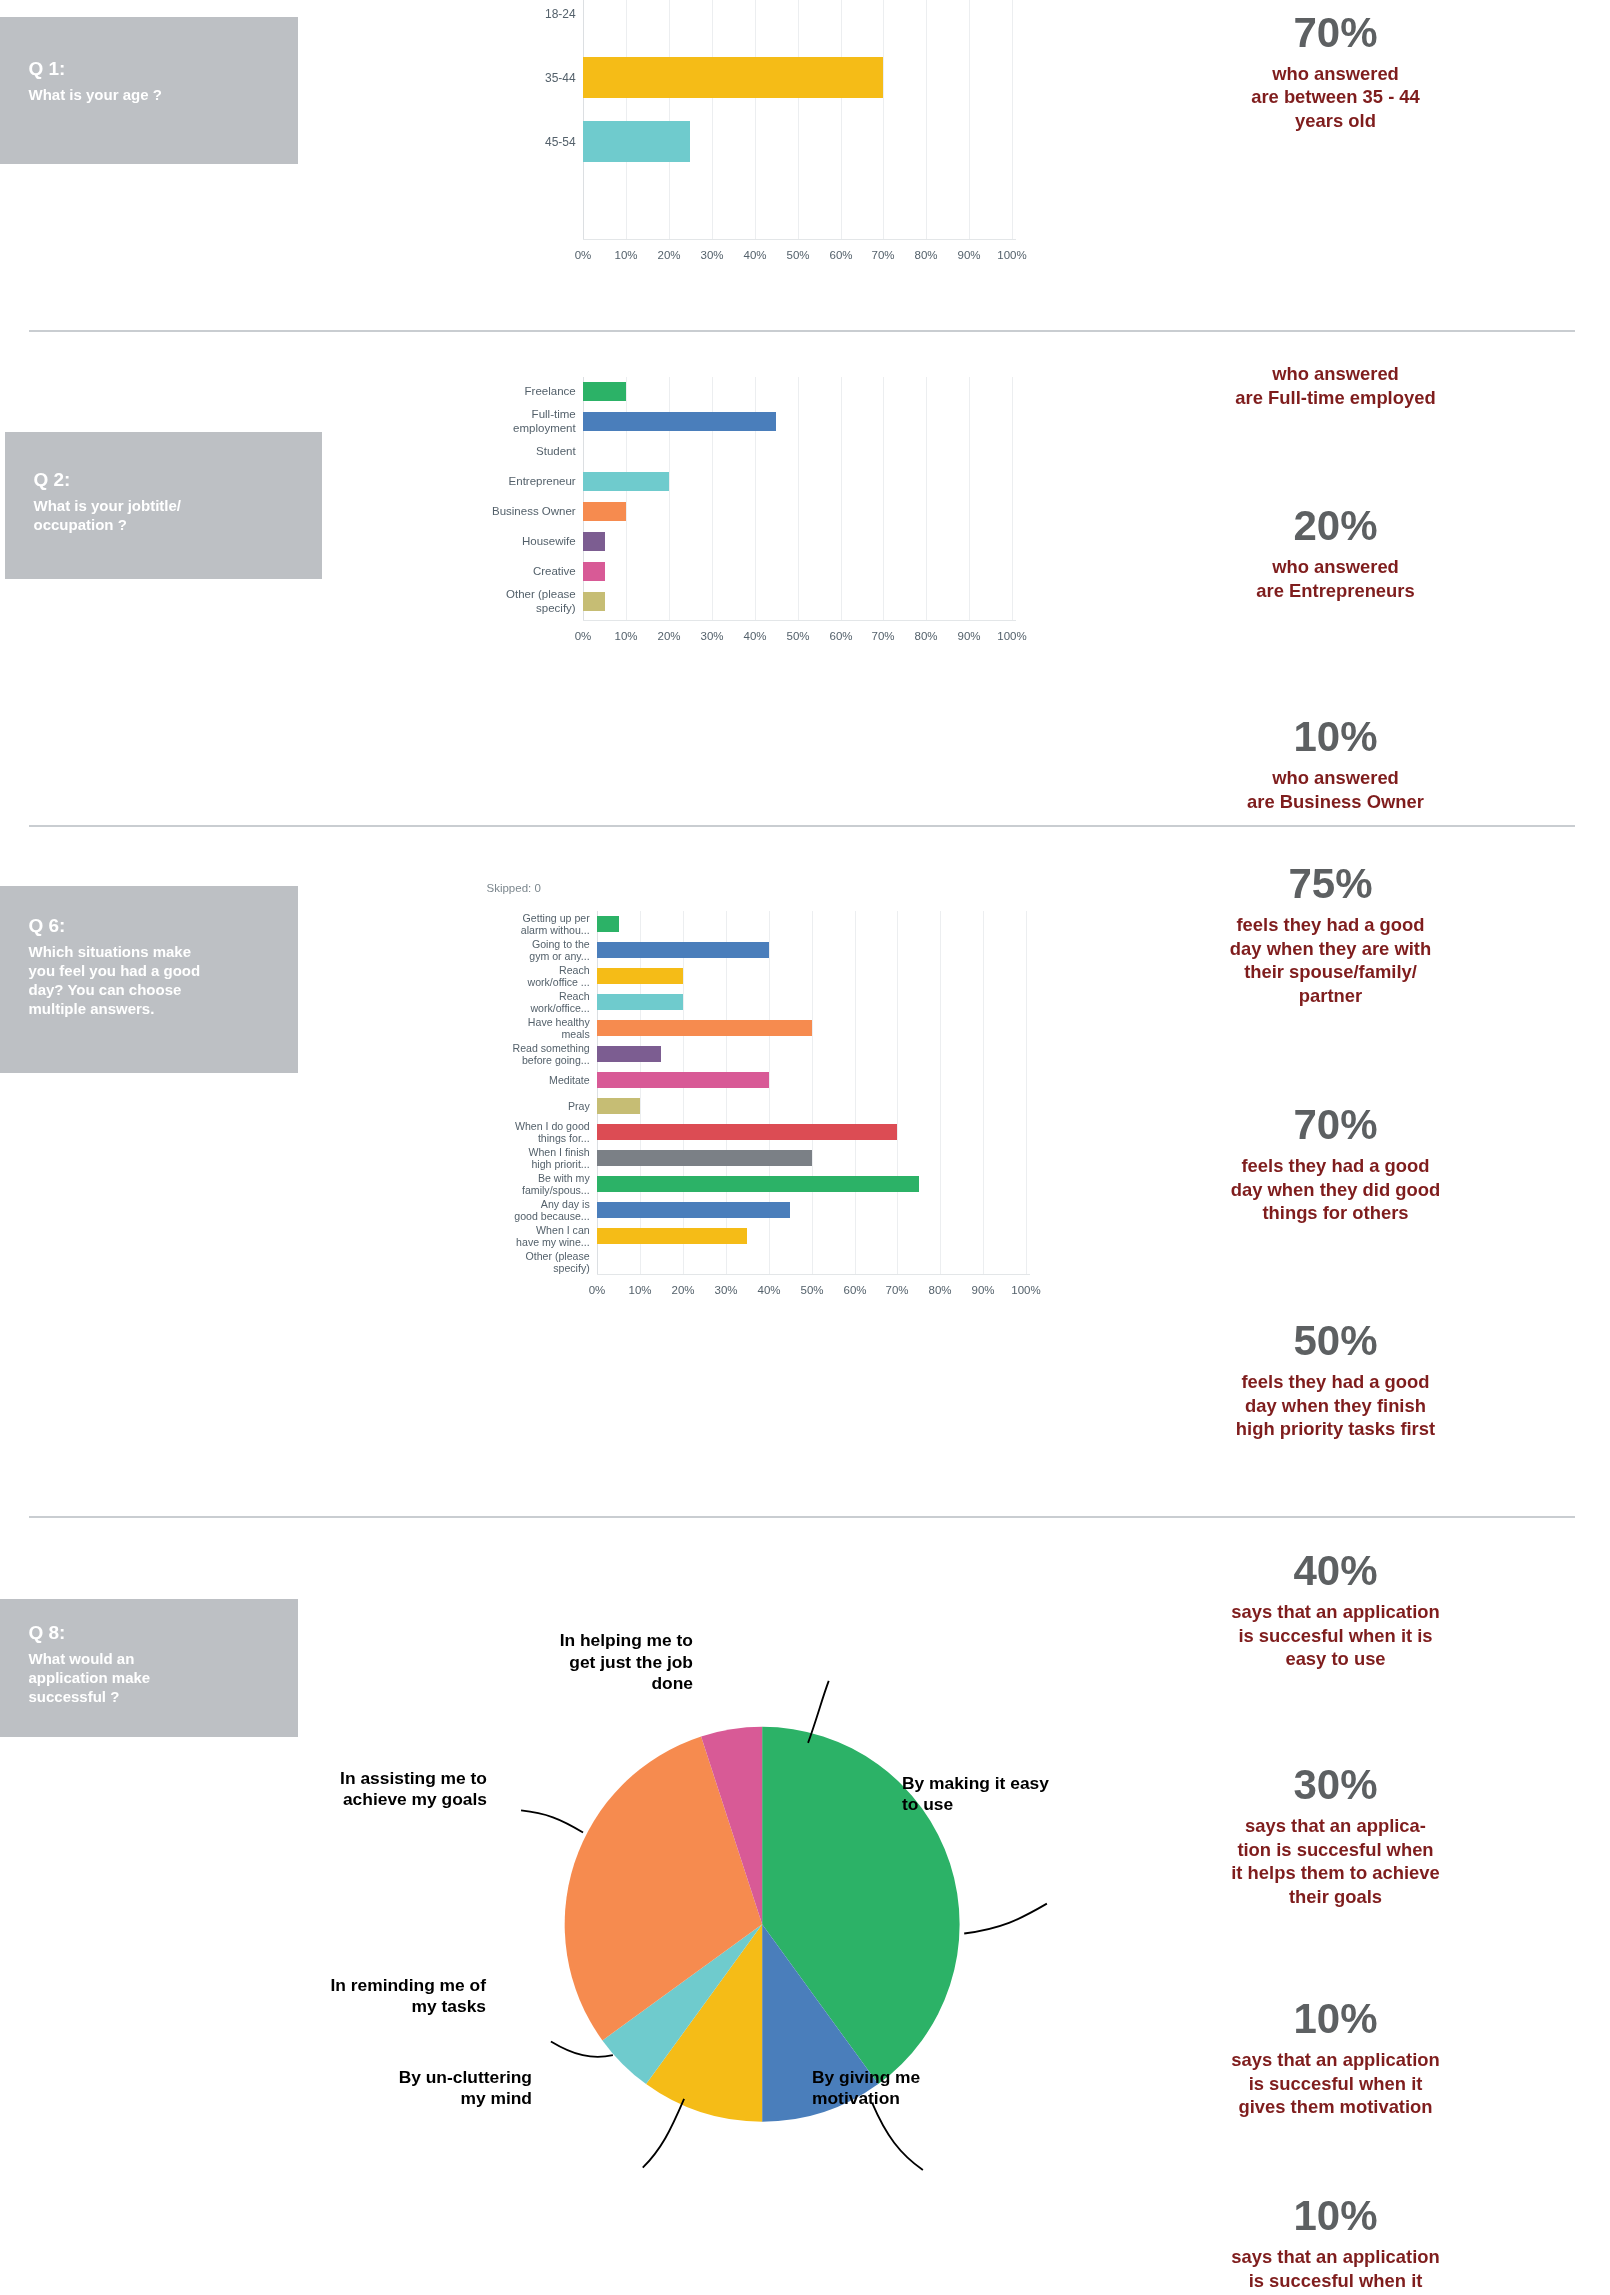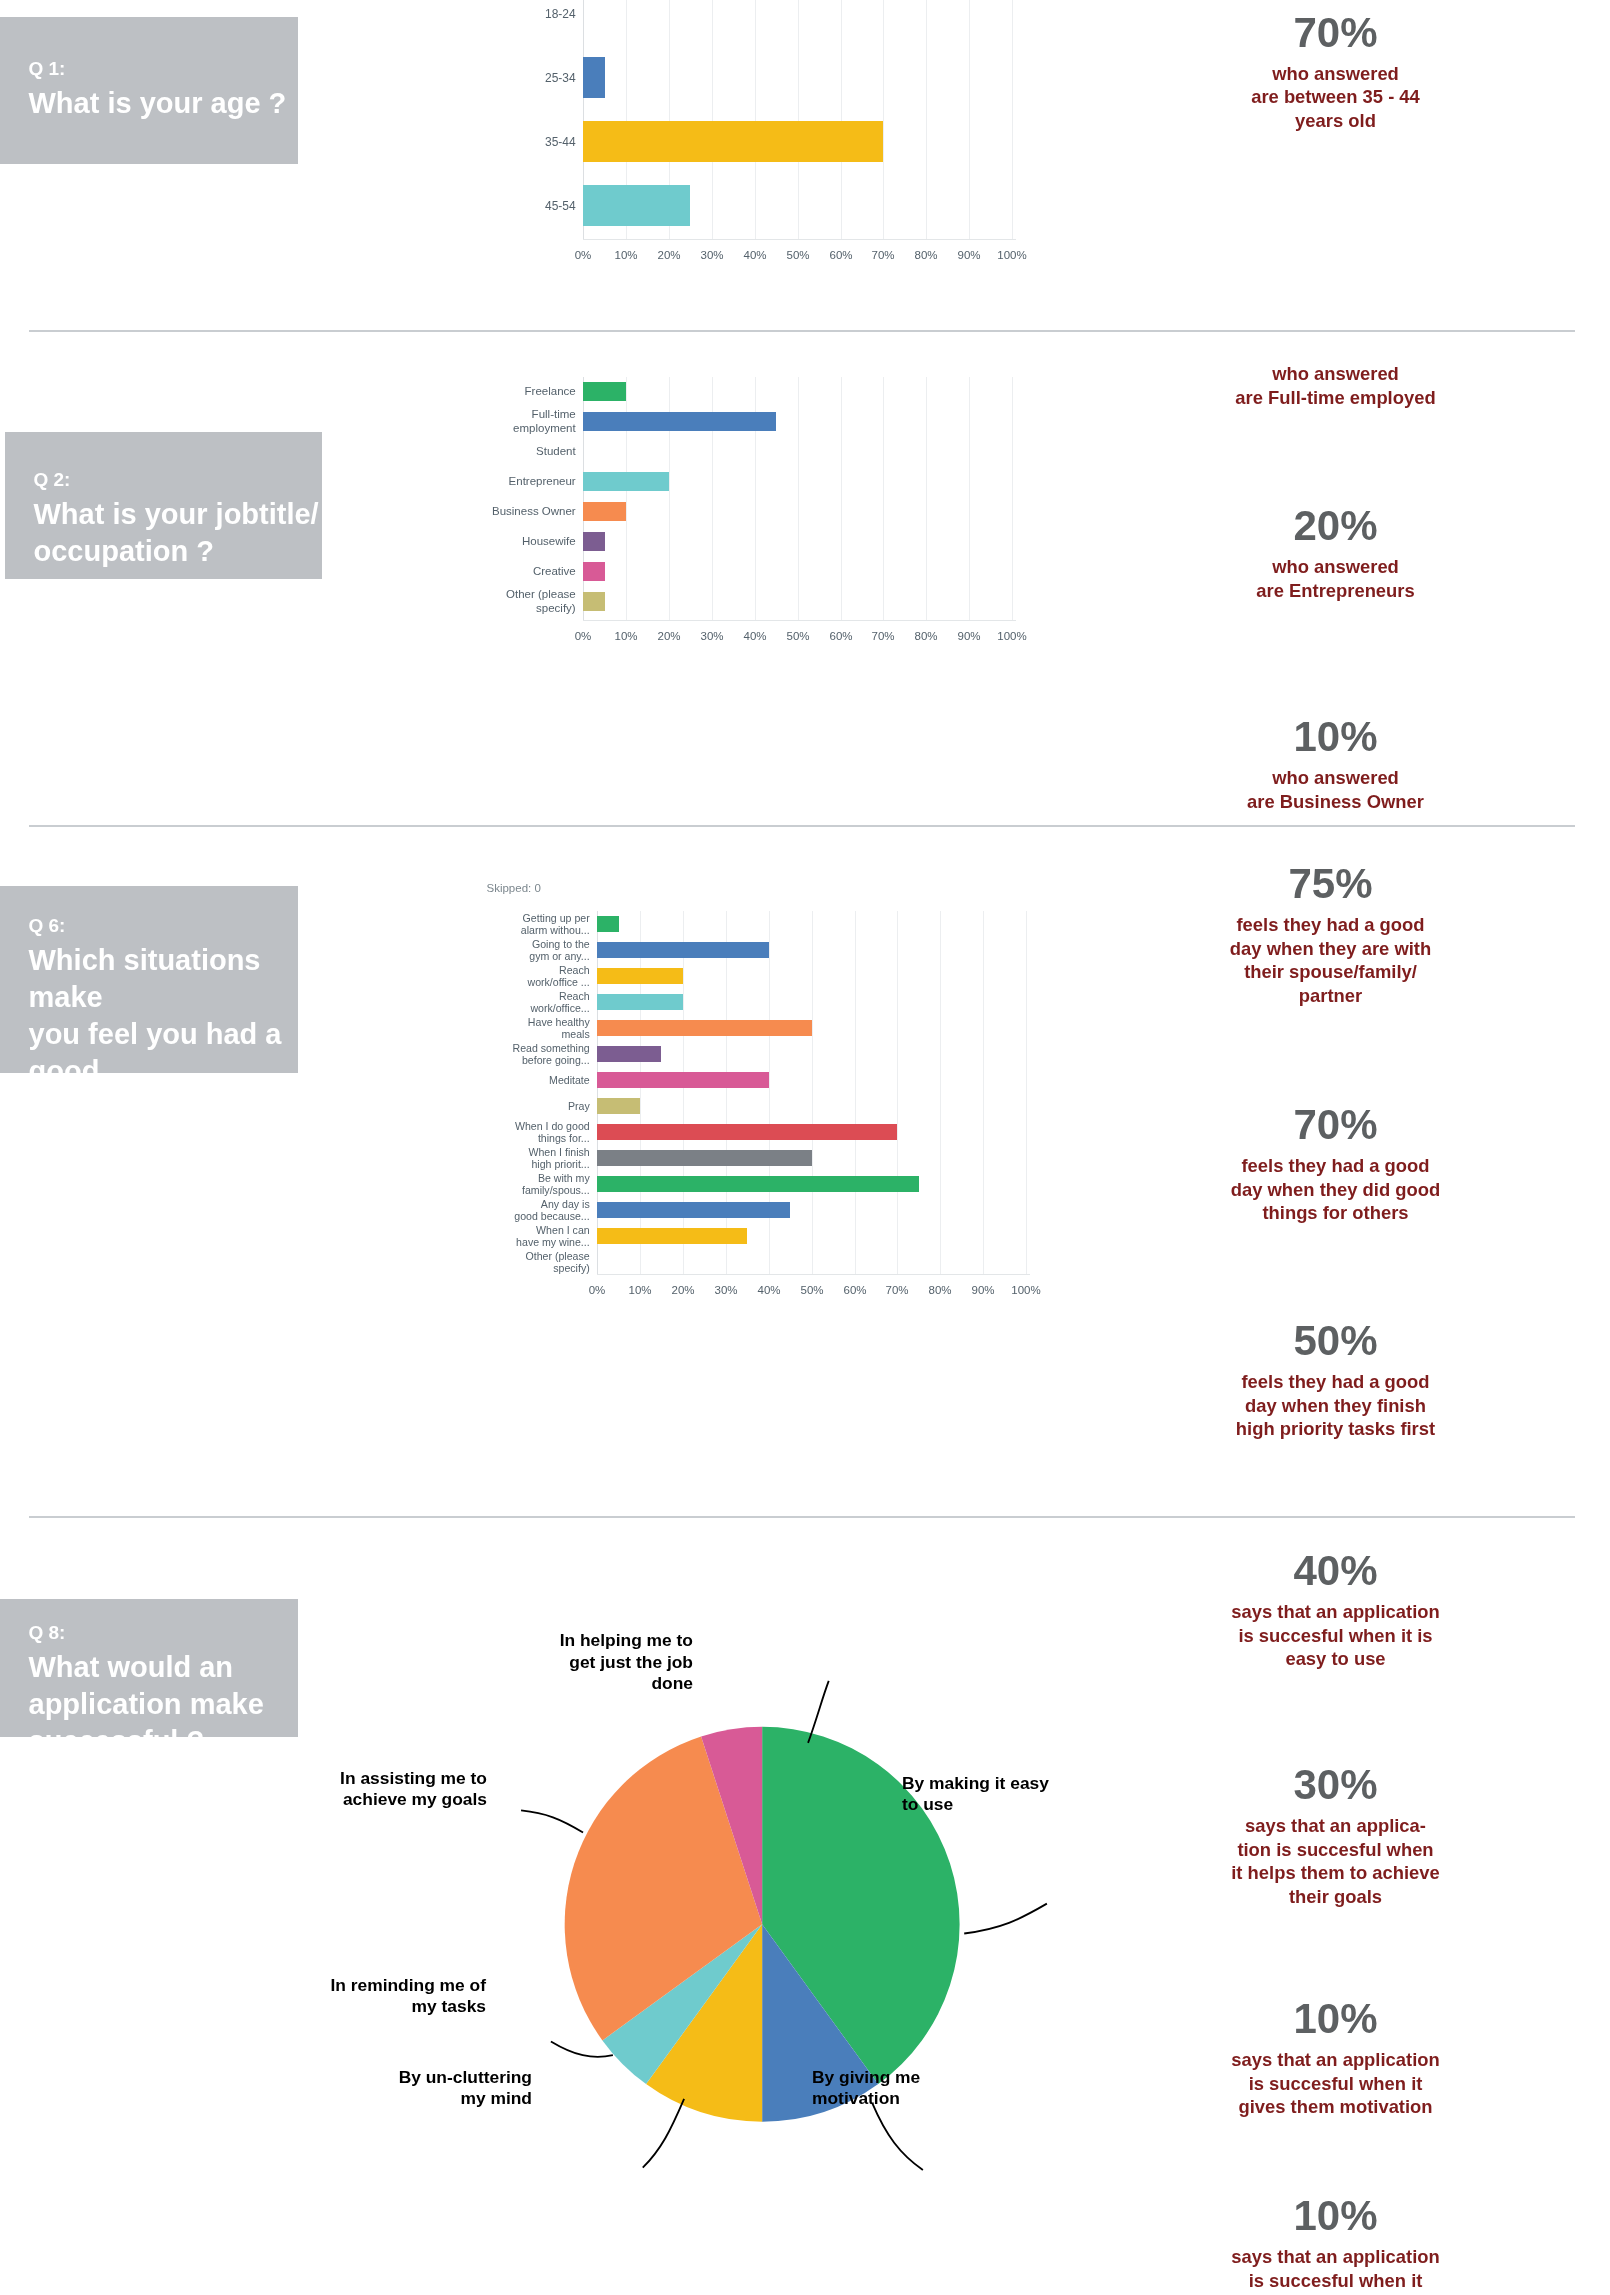--- a/index.html
+++ b/index.html
@@ -20,21 +20,21 @@
     color: #ffffff;
     font-weight: bold;
     line-height: 1.28;
     padding: 0;
   }
   .qbox .qbox-inner {
     position: absolute;
     left: 28.5px;
   }
   .qbox .qnum { font-size: 19px; display: block; margin-bottom: 3.7px; }
-  .qbox .qtext { font-size: 29px; display: block; white-space: pre-line; }
+  .qbox .qtext { font-size: 15px; display: block; white-space: pre-line; }
 
   .divider {
     position: absolute;
     left: 28.5px;
     width: 1546px;
     height: 2.3px;
     background: #c9cdd1;
   }
 
   
@@ -164,24 +164,20 @@
           <div class="gline" style="left: 258px;"></div>
           <div class="gline" style="left: 300px;"></div>
           <div class="gline" style="left: 343px;"></div>
           <div class="gline" style="left: 386px;"></div>
           <div class="gline" style="left: 429px;"></div>
         </div>
       <div class="rows">
           <div class="brow" style="height: 64px;">
             <div class="blabel">18-24</div>
             <div class="bar" style="width: 0px; background: rgb(44, 178, 103);"></div>
-          </div>
-          <div class="brow" style="height: 64px;">
-            <div class="blabel">25-34</div>
-            <div class="bar" style="width: 21.5px; background: rgb(74, 126, 187);"></div>
           </div>
           <div class="brow" style="height: 64px;">
             <div class="blabel">35-44</div>
             <div class="bar" style="width: 300px; background: rgb(245, 188, 23);"></div>
           </div>
           <div class="brow" style="height: 64px;">
             <div class="blabel">45-54</div>
             <div class="bar" style="width: 107px; background: rgb(111, 203, 205);"></div>
           </div>
         </div>

